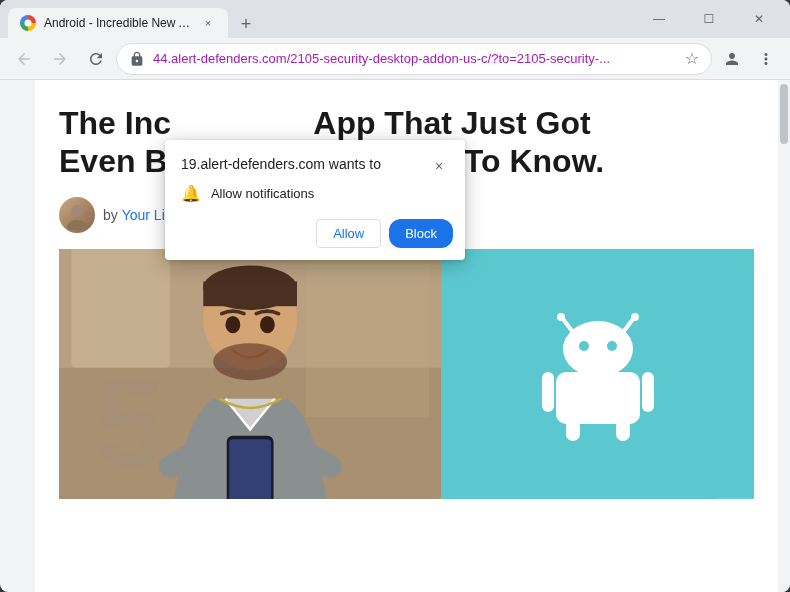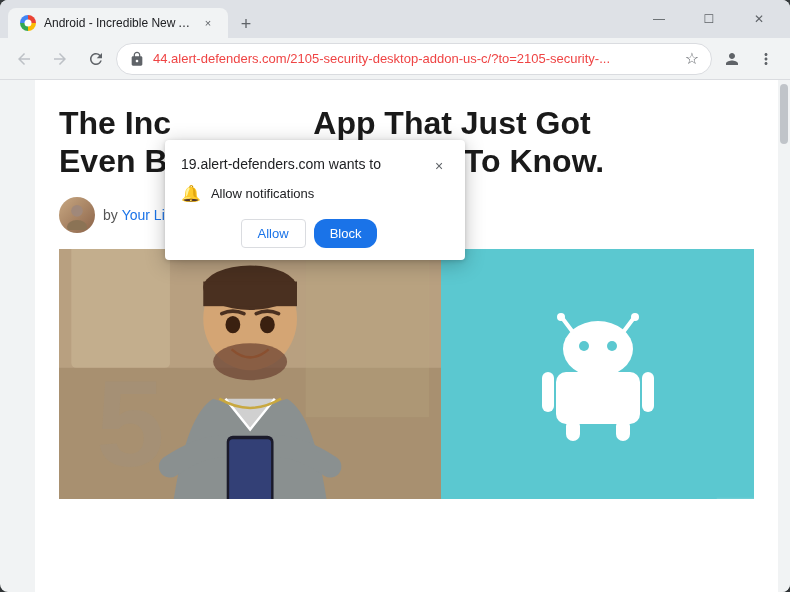--- a/index.html
+++ b/index.html
@@ -146,21 +146,21 @@
 
     .lock-icon {
       width: 16px;
       height: 16px;
       flex-shrink: 0;
       color: #5f6368;
     }
 
     .url-text {
       font-size: 13px;
-      color: #ef4444;
+      color: #a21caf;
       flex: 1;
       overflow: hidden;
       text-overflow: ellipsis;
       white-space: nowrap;
     }
 
     .star-btn {
       color: #5f6368;
       font-size: 16px;
       cursor: pointer;
@@ -332,22 +332,22 @@
       font-size: 16px;
     }
 
     .popup-notification-label {
       font-size: 13px;
       color: #202124;
     }
 
     .popup-actions {
       display: flex;
-      justify-content: center;
-      padding: 8px 24px 12px 12px;
+      justify-content: flex-end;
+      padding: 8px 12px 12px 12px;
       gap: 8px;
     }
 
     .btn-allow {
       padding: 6px 16px;
       background: transparent;
       border: 1px solid #dadce0;
       border-radius: 4px;
       font-size: 13px;
       color: #1a73e8;

